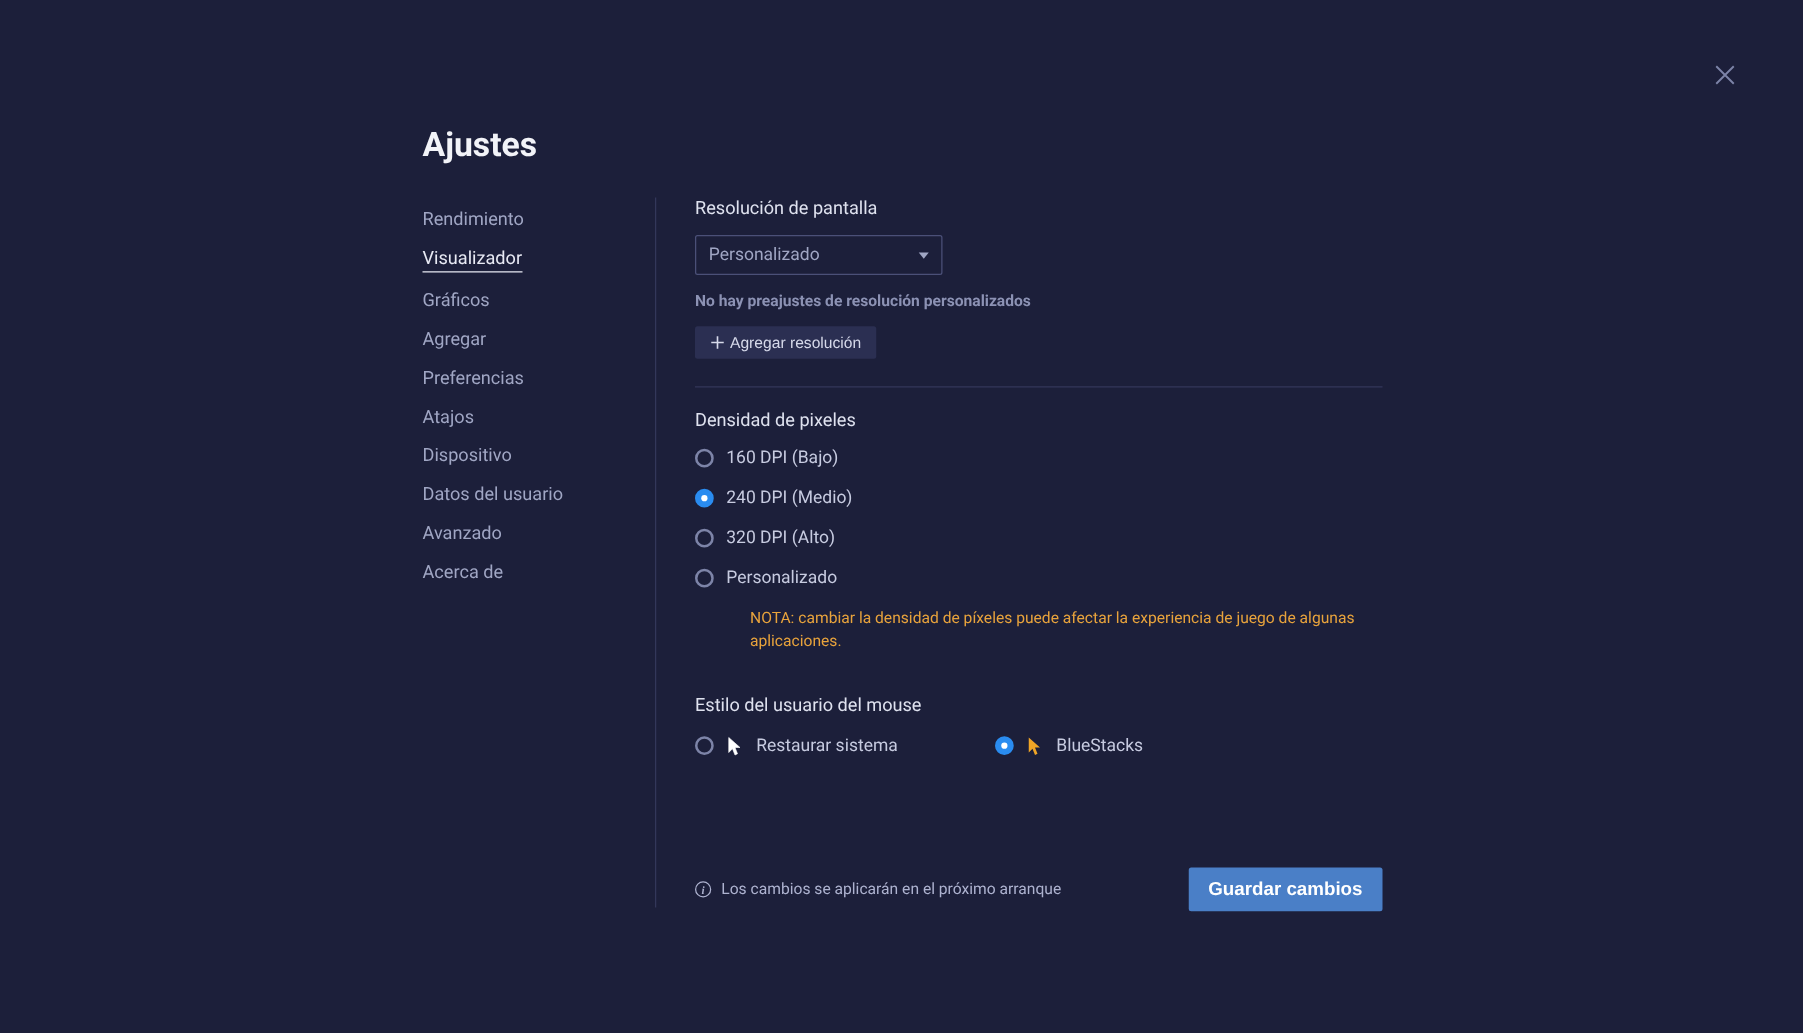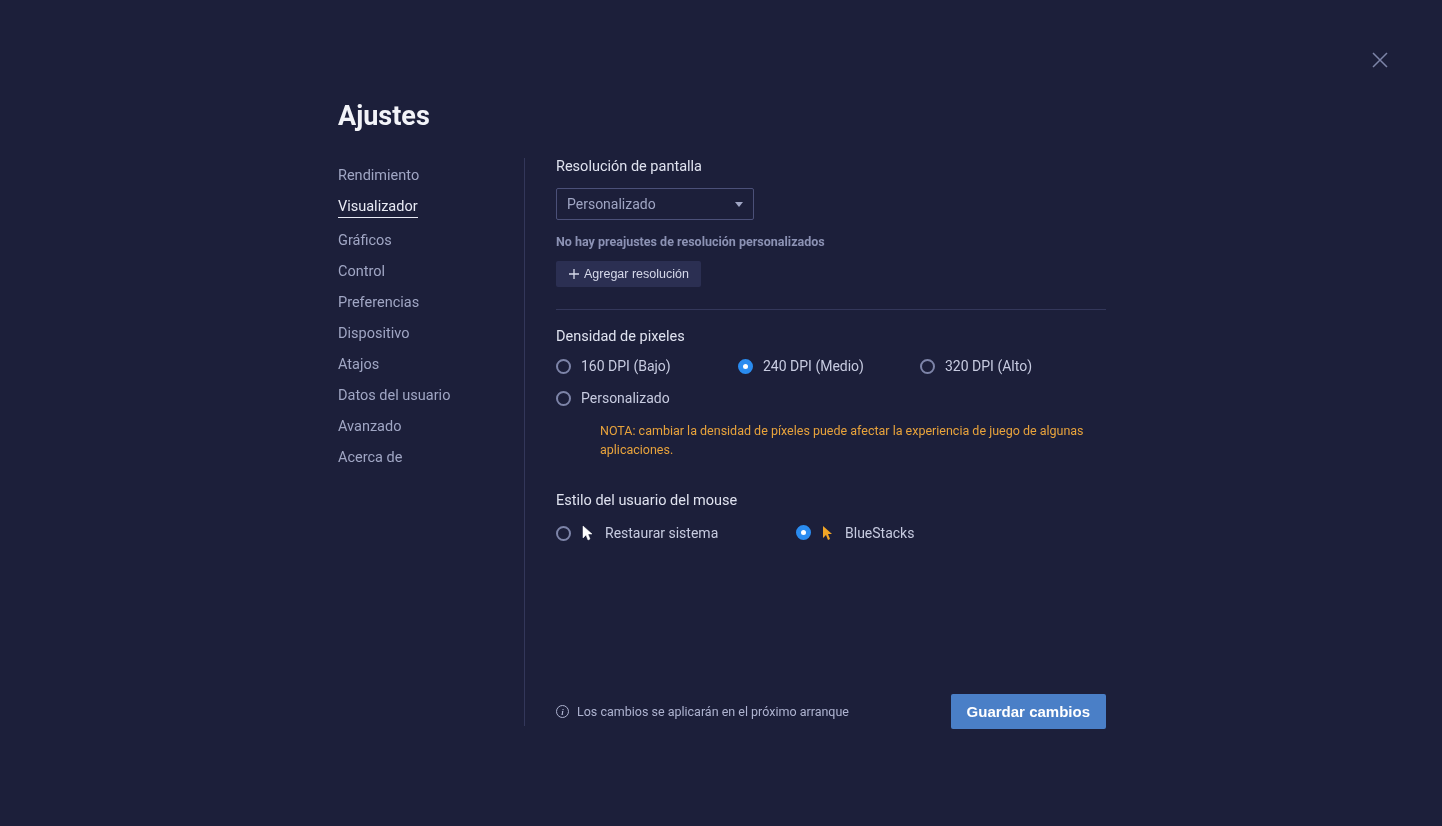--- a/index.html
+++ b/index.html
@@ -118,20 +118,21 @@
     height: 1px;
     background: #33375a;
     margin: 22px 0 18px 0;
   }
 
   .radio-row {
     display: flex;
     flex-wrap: wrap;
     gap: 0;
     margin-top: 2px;
+    flex-direction: column;
   }
   .radio-item {
     display: flex;
     align-items: center;
     gap: 10px;
     font-size: 14px;
     color: #c7cbe0;
     cursor: pointer;
     width: 182px;
     margin-bottom: 16px;
@@ -171,21 +172,21 @@
     margin-top: 16px;
   }
   .cursor-item {
     display: flex;
     align-items: center;
     gap: 10px;
     font-size: 14px;
     color: #c7cbe0;
     cursor: pointer;
   }
-  .cursor-item:first-child { width: 240px; align-items: flex-end; }
+  .cursor-item:first-child { width: 240px; }
   .cursor-glyph { width: 14px; display:inline-flex; align-items:center; justify-content:center; }
 
   .footer {
     position: absolute;
     top: 694px;
     left: 556px;
     width: 550px;
     display: flex;
     align-items: center;
     justify-content: space-between;
@@ -228,24 +229,24 @@
       <path d="M3 3 L17 17 M17 3 L3 17" stroke="currentColor" stroke-width="1.5" fill="none"></path>
     </svg>
 </div>
 
 <h1 class="page-title">Ajustes</h1>
 
 <nav class="sidebar">
   <div class="sidebar-item">Rendimiento</div>
   <div class="sidebar-item active">Visualizador</div>
   <div class="sidebar-item">Gráficos</div>
-  <div class="sidebar-item">Control</div>
+  <div class="sidebar-item">Agregar</div>
   <div class="sidebar-item">Preferencias</div>
+  <div class="sidebar-item">Atajos</div>
   <div class="sidebar-item">Dispositivo</div>
-  <div class="sidebar-item">Atajos</div>
   <div class="sidebar-item">Datos del usuario</div>
   <div class="sidebar-item">Avanzado</div>
   <div class="sidebar-item">Acerca de</div>
 </nav>
 
 <div class="divider"></div>
 
 <main class="main">
 
   <div class="section-title">Resolución de pantalla</div>

